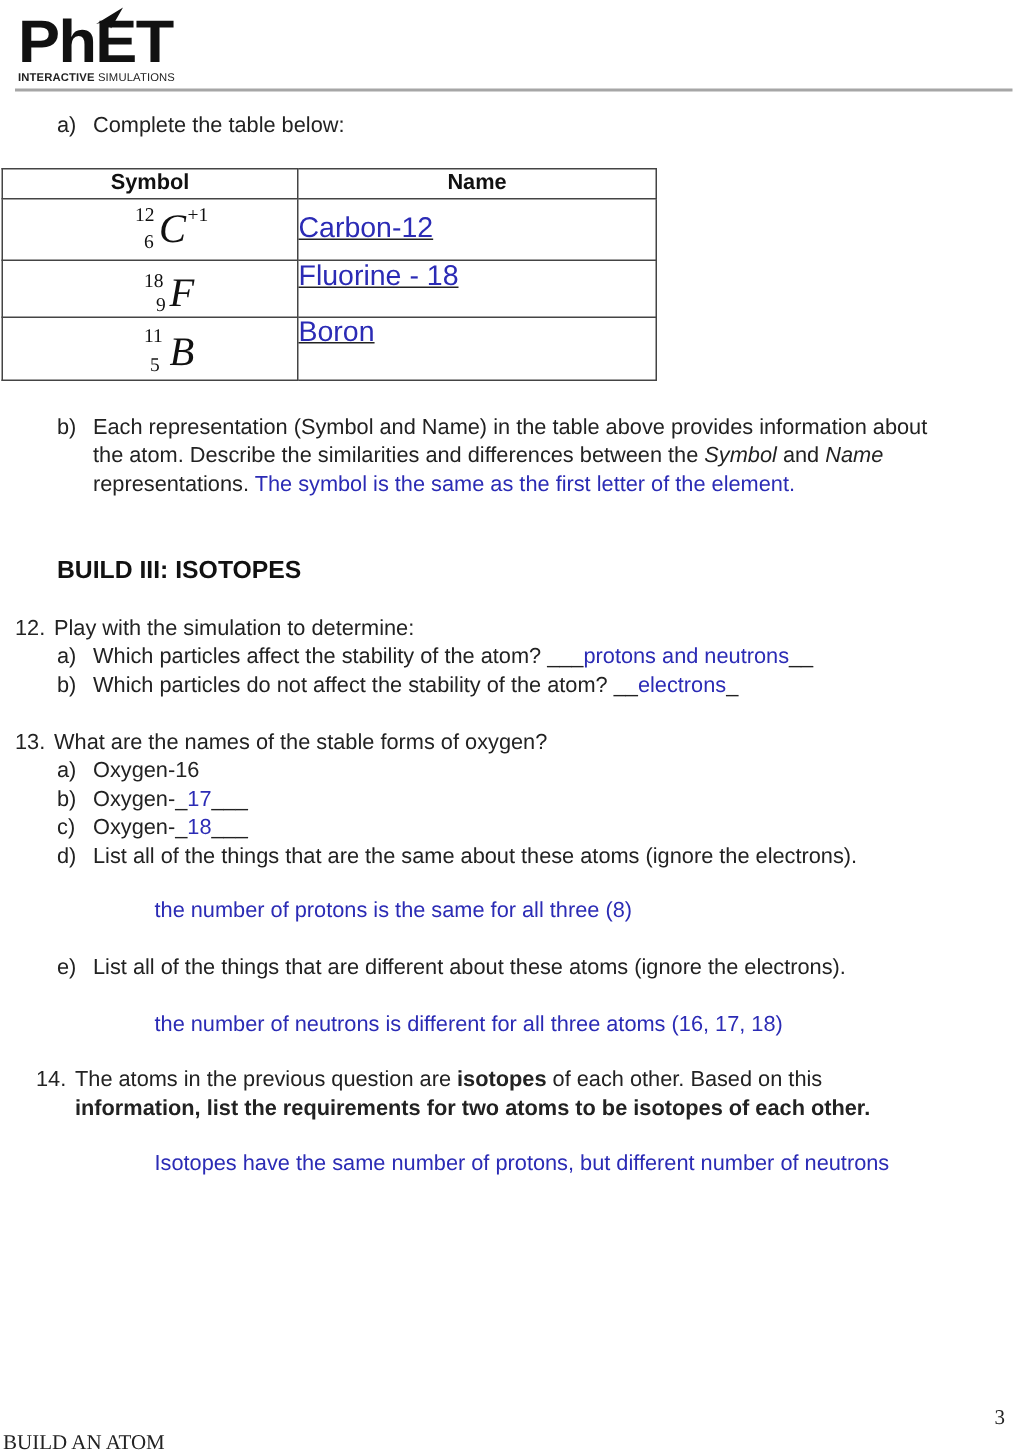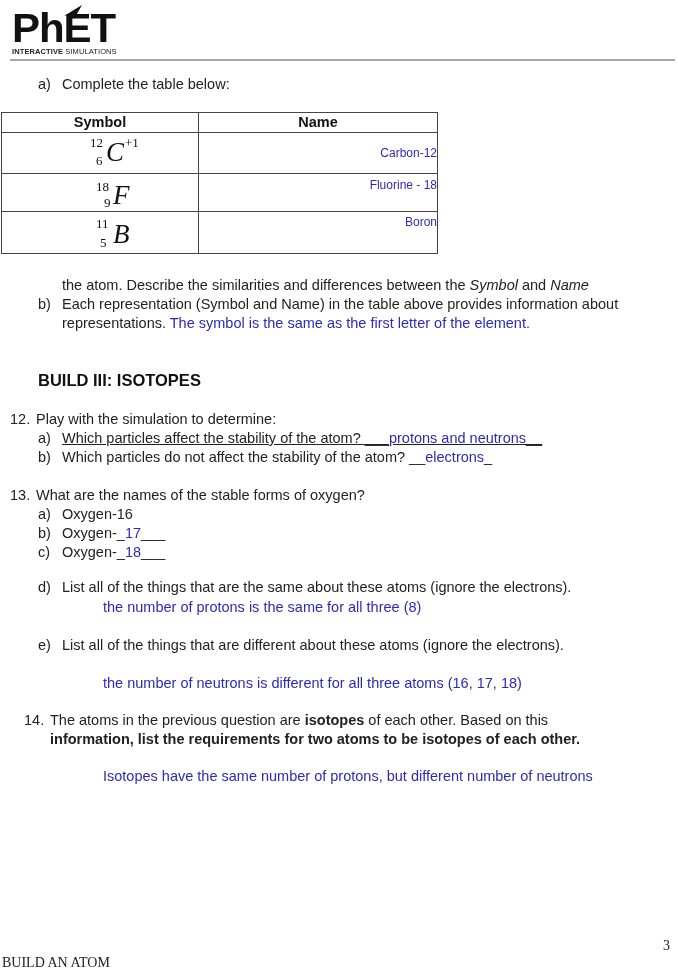--- a/index.html
+++ b/index.html
@@ -18,21 +18,21 @@
     .txt { font-size: 14.5px; line-height: 19px; white-space: nowrap; color: #222; }
     .blue { color: #2b2bb5; }
     .label { display: inline-block; width: 24px; }
     .num { display: inline-block; width: 26px; }
 
     table.sym { position: absolute; left: 1px; top: 112px; border-collapse: collapse; }
     table.sym td, table.sym th { border: 1.5px solid #444; padding: 0; vertical-align: top; }
     table.sym th { font-weight: 700; font-size: 14.5px; height: 19px; line-height: 19px; color: #111; }
     .col1 { width: 196px; }
     .col2 { width: 238px; }
-    .namecell { text-align: right; font-size: 12px; line-height: 18px; }
+    .namecell { text-align: left; font-size: 19px; line-height: 18px; text-decoration: underline; }
     .symcell { position: relative; }
     .iso { position: absolute; font-family: "Liberation Serif", serif; color: #111; }
     .iso .mass { position: absolute; font-size: 13px; left: 0; top: 0; }
     .iso .atomic { position: absolute; font-size: 13px; left: 0; }
     .iso .el { position: absolute; font-style: italic; font-size: 27px; }
     .iso .charge { position: absolute; font-size: 13px; }
 
     .part-heading { font-weight: 700; font-size: 16.5px; color: #111; }
     .footer-left { left: 2px; top: 955px; font-family: "Liberation Serif", serif; font-size: 14px; color: #222; }
     .footer-right { left: 663px; top: 938px; font-family: "Liberation Serif", serif; font-size: 14px; color: #222; }
@@ -93,39 +93,39 @@
       </div>
     </td>
     <td class="namecell">
       <div class="blue" style="margin-top:1px;">Boron</div>
     </td>
   </tr>
 </tbody>
   </table>
 
 <div class="abs txt" style="left:38px; top:276px;">
+  <div><span class="label">b)</span><span>Each representation (Symbol and Name) in the table above provides information about</span></div>
   <div style="padding-left:24px;"><span>the atom. Describe the similarities and differences between the </span><i>Symbol</i><span> and </span><i>Name</i></div>
-  <div><span class="label">b)</span><span>Each representation (Symbol and Name) in the table above provides information about</span></div>
   <div style="padding-left:24px;"><span>representations. </span><span class="blue">The symbol is the same as the first letter of the element.</span></div>
 </div>
 
 <div class="abs part-heading" style="left:38px; top:371px;">BUILD III: ISOTOPES</div>
 
 <div class="abs txt" style="left:10px; top:410px;">
   <div><span class="num">12.</span><span>Play with the simulation to determine:</span></div>
-  <div style="padding-left:28px;text-decoration:underline;"><span class="label">a)</span><span>Which particles affect the stability of the atom? </span><span>___</span><span class="blue">protons and neutrons</span><span>__</span></div>
+  <div style="padding-left:28px;"><span class="label">a)</span><span>Which particles affect the stability of the atom? </span><span>___</span><span class="blue">protons and neutrons</span><span>__</span></div>
   <div style="padding-left:28px;"><span class="label">b)</span><span>Which particles do not affect the stability of the atom? </span><span>__</span><span class="blue">electrons</span><span>_</span></div>
 </div>
 
 <div class="abs txt" style="left:10px; top:486px;">
   <div><span class="num">13.</span><span>What are the names of the stable forms of oxygen?</span></div>
   <div style="padding-left:28px;"><span class="label">a)</span><span>Oxygen-16</span></div>
   <div style="padding-left:28px;"><span class="label">b)</span><span>Oxygen-_</span><span class="blue">17</span><span>___</span></div>
   <div style="padding-left:28px;"><span class="label">c)</span><span>Oxygen-_</span><span class="blue">18</span><span>___</span></div>
-  <div style="padding-left:28px;margin-top:16px;"><span class="label">d)</span><span>List all of the things that are the same about these atoms (ignore the electrons).</span></div>
+  <div style="padding-left:28px;"><span class="label">d)</span><span>List all of the things that are the same about these atoms (ignore the electrons).</span></div>
 </div>
 <div class="abs txt blue" style="left:103px; top:598px;">the number of protons is the same for all three (8)</div>
 
 <div class="abs txt" style="left:38px; top:636px;">
   <span class="label">e)</span><span>List all of the things that are different about these atoms (ignore the electrons).</span>
 </div>
 <div class="abs txt blue" style="left:103px; top:674px;">the number of neutrons is different for all three atoms (16, 17, 18)</div>
 
 <div class="abs txt" style="left:24px; top:711px;">
   <div><span class="num">14.</span><span>The atoms in the previous question are </span><b>isotopes</b><span> of each other.  Based on this</span></div>

